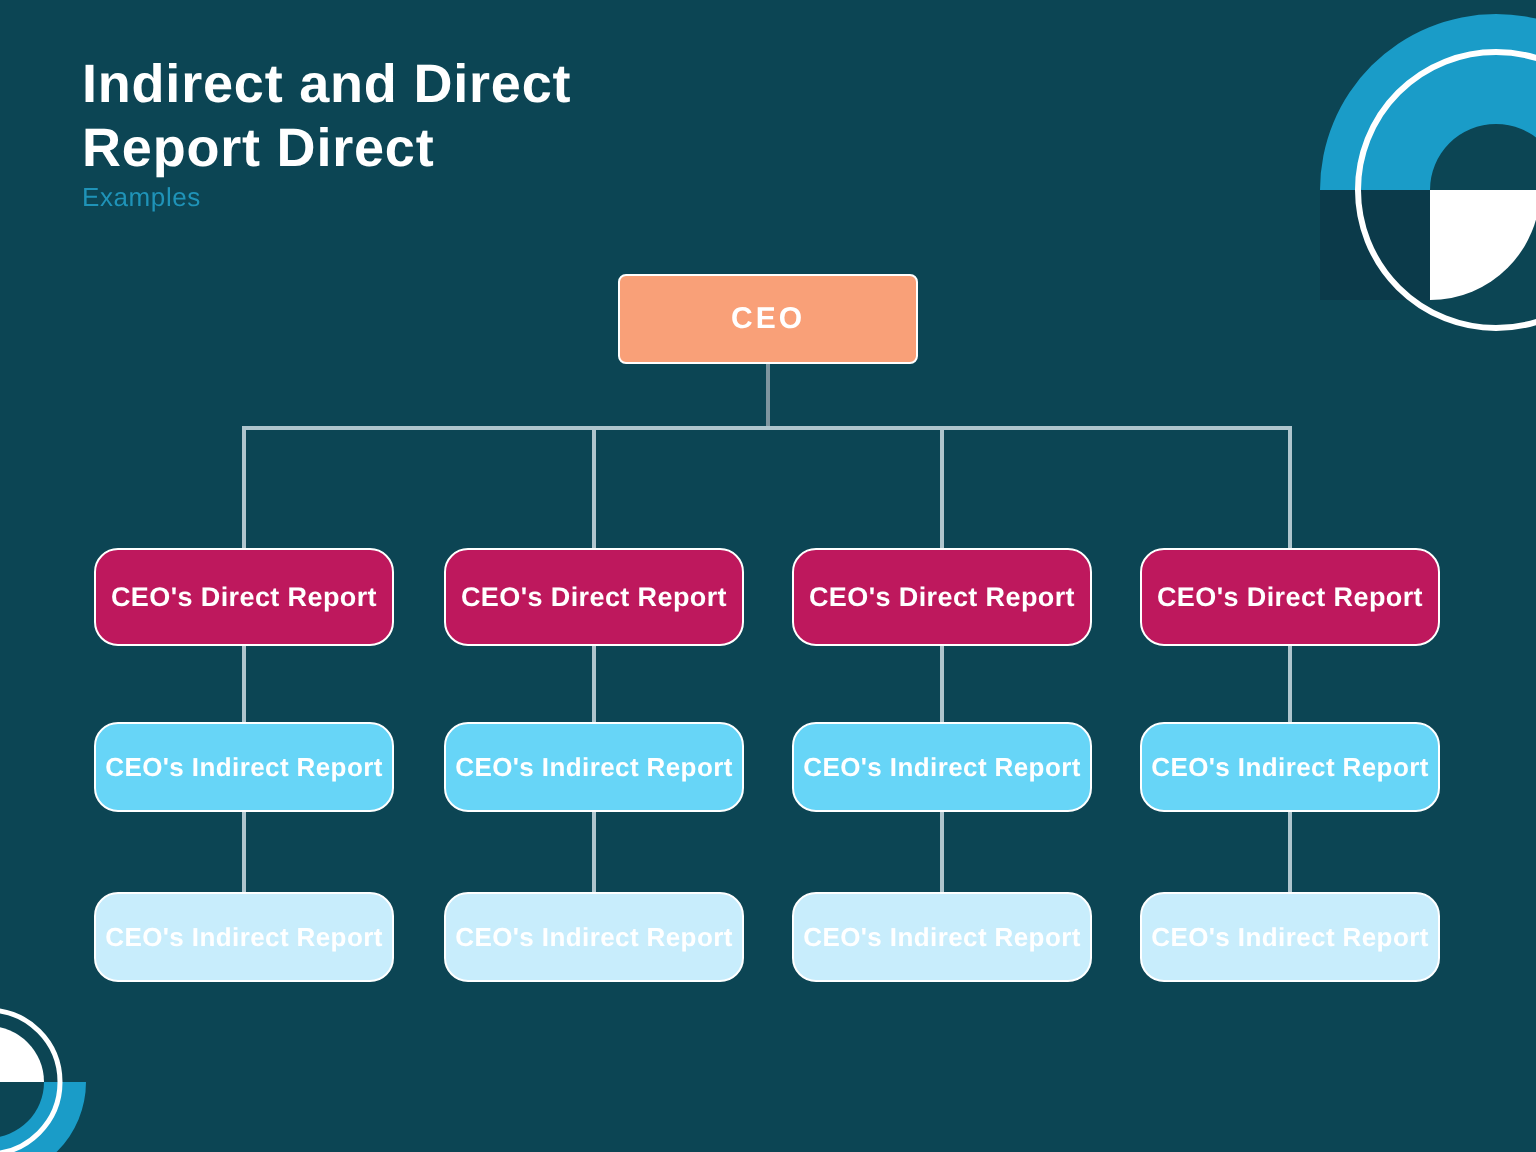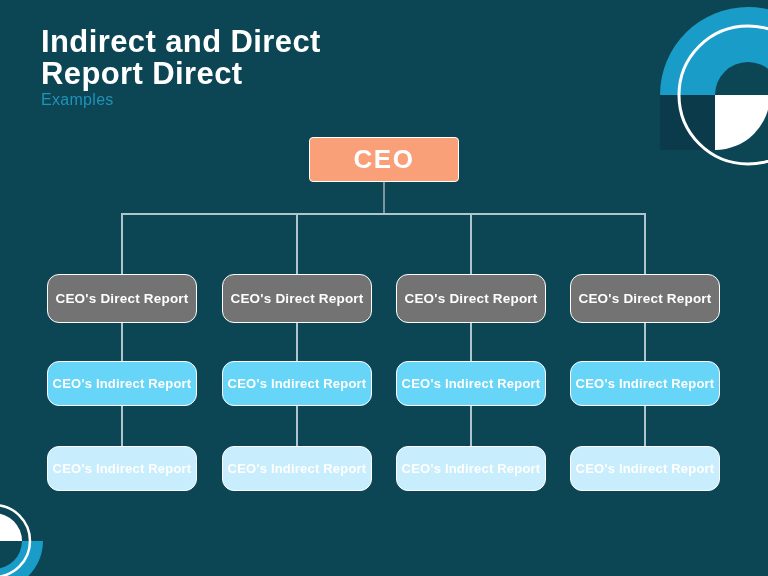--- a/index.html
+++ b/index.html
@@ -4,46 +4,46 @@
 <style>
   html,body{margin:0;padding:0;background:#06323f;}
   .stage{
     position:relative;width:768px;height:576px;overflow:hidden;
     background:#0C4554;
     font-family:"Liberation Sans","DejaVu Sans",sans-serif;
   }
   
   .title{
     position:absolute;left:41px;top:26px;
-    color:#ffffff;font-size:31px;line-height:32px;font-weight:bold;
+    color:#ffffff;font-size:27px;line-height:32px;font-weight:bold;
     letter-spacing:0.4px;
   }
   .subtitle{
     position:absolute;left:41px;top:91px;
-    color:#1F93B8;font-size:16px;font-weight:normal;letter-spacing:0.3px;
+    color:#1F93B8;font-size:13px;font-weight:normal;letter-spacing:0.3px;
   }
   
   .line{position:absolute;background:#AFC5CD;z-index:0;}
   .ceo-stub{left:383px;top:180px;width:2px;height:35px;background:#7E959F;}
   .rail{left:121px;top:213px;width:525px;height:2px;}
   .colline{top:214px;width:2px;height:254px;}
   .colline.c0{left:121px;} .colline.c1{left:296px;}
   .colline.c2{left:470px;} .colline.c3{left:644px;}
   
   .node{
     position:absolute;width:150px;z-index:1;
     display:flex;align-items:center;justify-content:center;
     border:1.5px solid #ffffff;box-sizing:border-box;
     color:#ffffff;font-weight:bold;text-align:center;
   }
   .ceo{
     left:309px;top:137px;width:150px;height:45px;border-radius:4px;
-    background:#F9A078;font-size:26px;letter-spacing:1.5px;
+    background:#F9A078;font-size:15px;letter-spacing:1.5px;
   }
-  .direct{top:274px;height:49px;border-radius:12px;background:#737373;font-size:13.5px;letter-spacing:0.2px;}
+  .direct{top:274px;height:49px;border-radius:12px;background:#be185d;font-size:13.5px;letter-spacing:0.2px;}
   .ind1{top:361px;height:45px;border-radius:12px;background:#67D5F7;font-size:13px;letter-spacing:0.2px;}
   .ind2{top:446px;height:45px;border-radius:12px;background:#C8EDFC;font-size:13px;letter-spacing:0.2px;}
   .col0{left:47px;} .col1{left:222px;} .col2{left:396px;} .col3{left:570px;}
   
   .deco-tr{position:absolute;right:0;top:0;width:115px;height:190px;}
   .deco-bl{position:absolute;left:0;top:500px;width:50px;height:76px;}
 </style>
 </head>
 <body>
 

